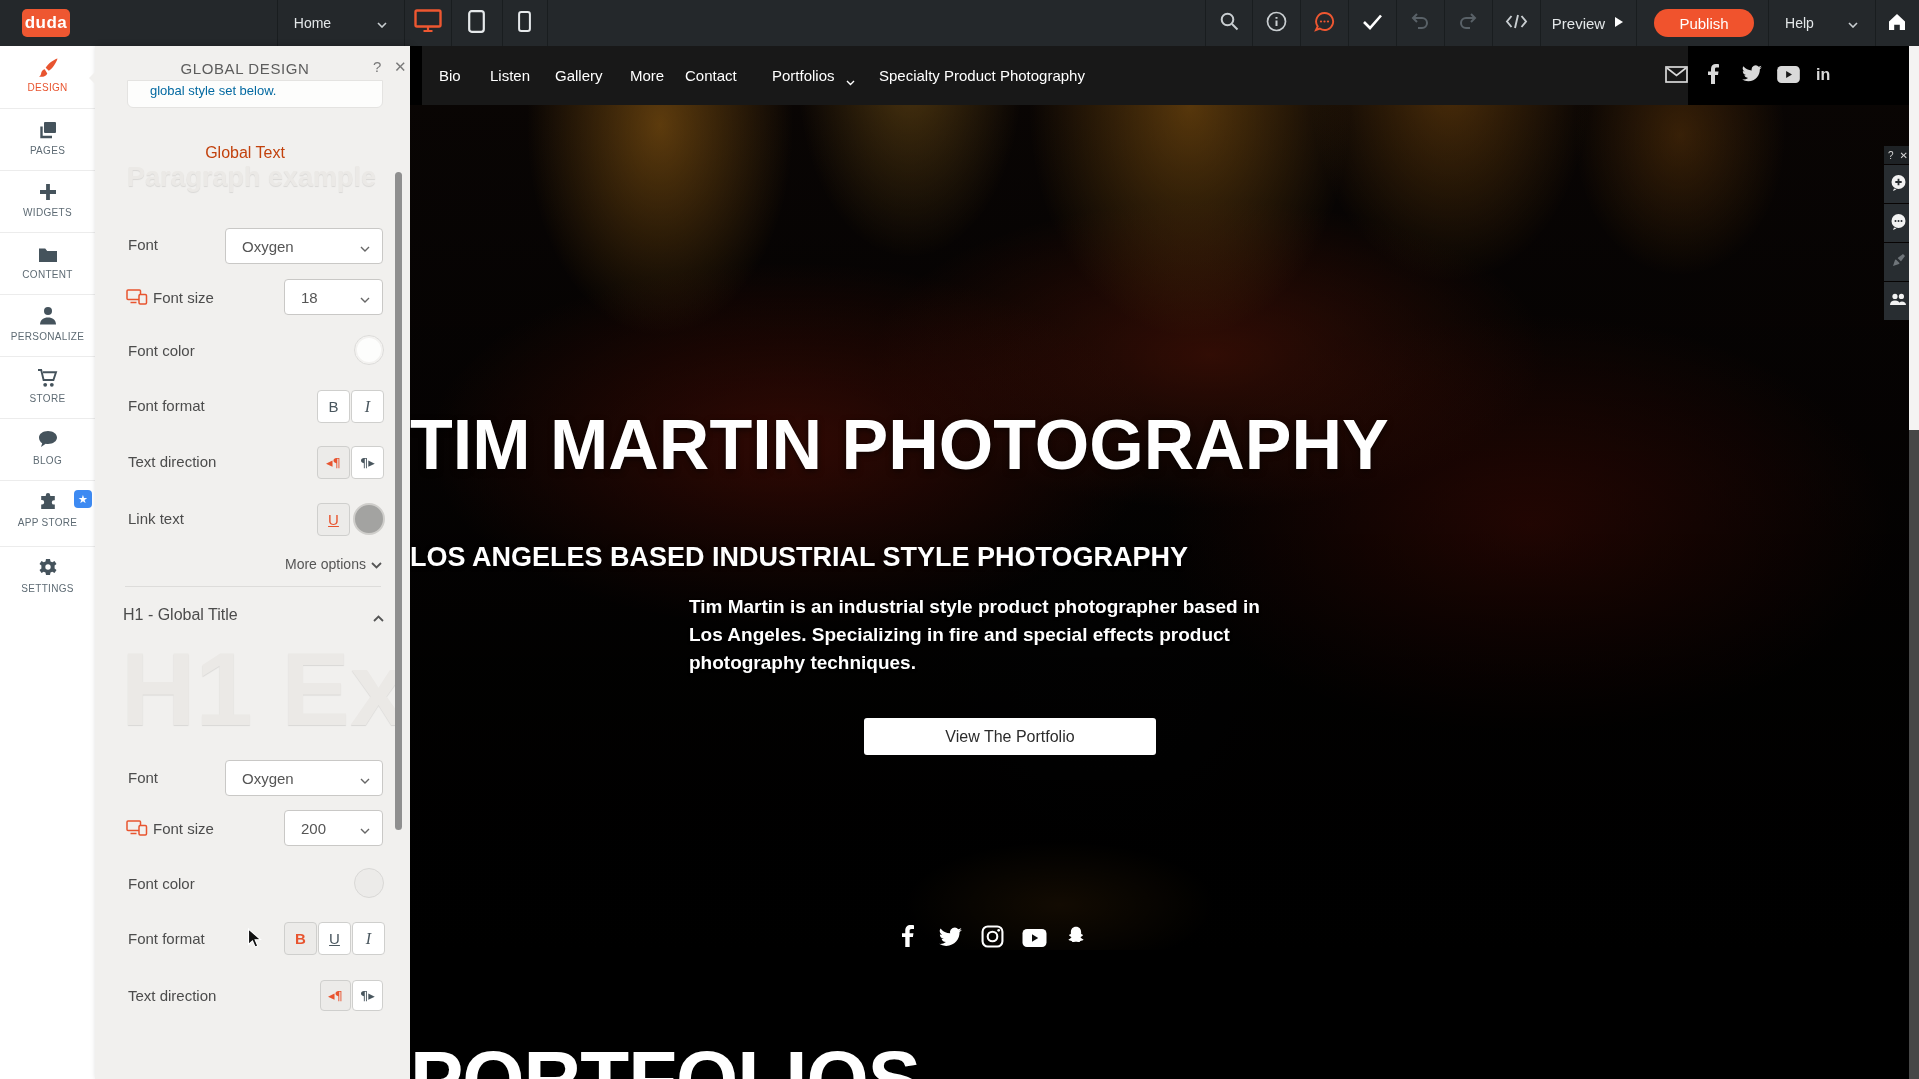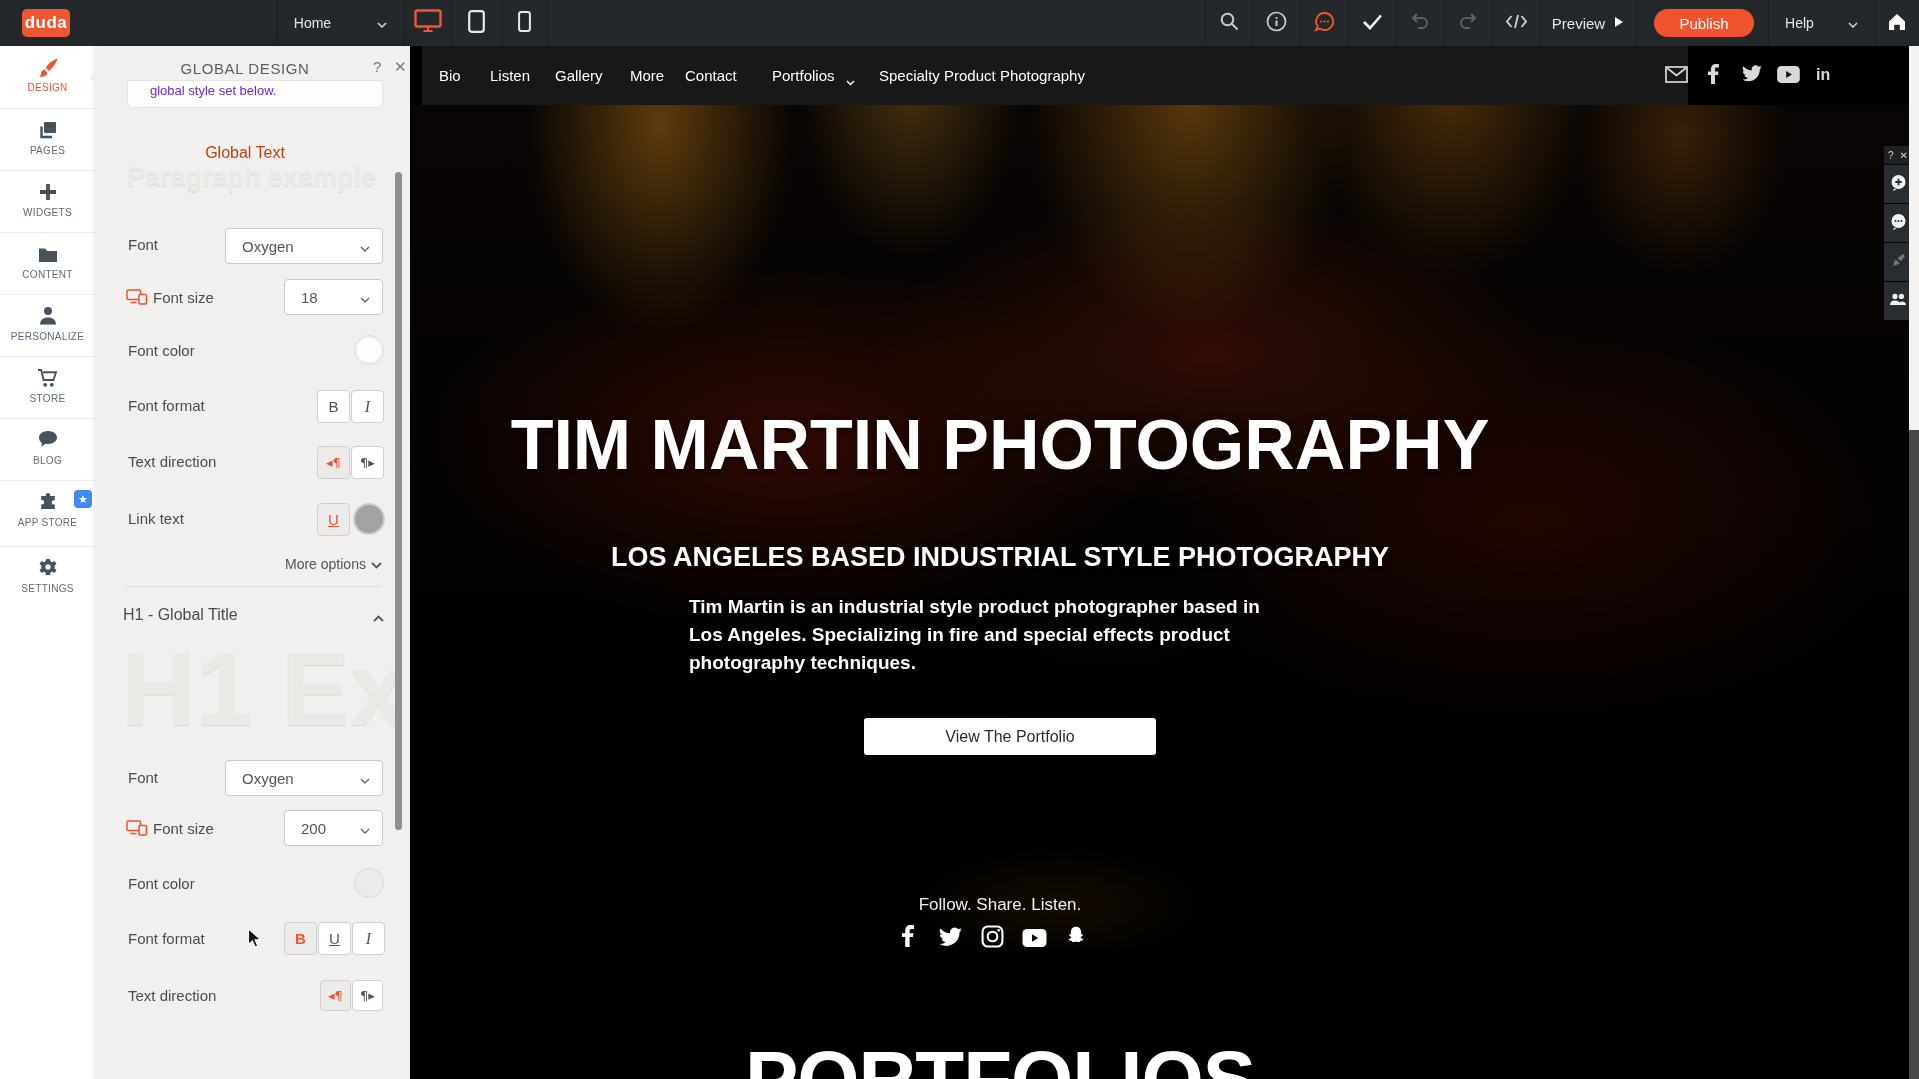--- a/index.html
+++ b/index.html
@@ -21,21 +21,21 @@
   .sb-item .lbl{display:block;font-size:10px;color:#5e6b74;letter-spacing:.3px;margin-top:3px;}
   .sb-item .ic{display:block;margin:11px auto 0;height:22px;}
   .sb-item.active{color:#e8542f;}
   .sb-item.active .lbl{color:#e8542f;}
   
   .panel{position:absolute;left:95px;top:46px;width:315px;height:1033px;background:#f1f0ee;box-shadow:2px 0 6px rgba(0,0,0,.25);}
   .notch{position:absolute;left:-14px;top:24px;border:8px solid transparent;border-right-color:#f1f0ee;}
   .p-title{position:absolute;left:0;top:14px;width:300px;text-align:center;font-size:15px;color:#5d5d5d;letter-spacing:.6px;}
   .p-x{position:absolute;top:12px;font-size:15px;color:#7a7a7a;cursor:pointer;}
   .note{position:absolute;left:32px;top:34px;width:254px;height:26px;background:#fdfdfc;border:1px solid #e4e3e1;border-radius:0 0 6px 6px;overflow:hidden;}
-  .note span{display:block;margin:2px 0 0 22px;font-size:13px;color:#6d28d9;}
+  .note span{display:block;margin:2px 0 0 22px;font-size:13px;color:#0369a1;}
   .p-head{position:absolute;left:0;width:300px;text-align:center;font-size:16px;color:#c2410c;}
   .ghost{color:#ebe9e6;text-shadow:0 1px 1px rgba(0,0,0,.10);font-weight:bold;}
   .p-lbl{position:absolute;left:33px;font-size:15px;color:#4c4c4c;}
   .dd{position:absolute;background:#fff;border:1px solid #c9c8c6;border-radius:4px;font-size:15px;color:#555;display:flex;align-items:center;cursor:pointer;}
   .dd .v{margin-left:16px;flex:1;}
   .dd .ch{margin-right:12px;color:#666;}
   .swatch{position:absolute;width:28px;height:28px;border-radius:50%;cursor:pointer;}
   .fmt{position:absolute;width:31px;height:31px;background:#fff;border:1px solid #cfcfcd;border-radius:4px;display:flex;align-items:center;justify-content:center;font-size:15px;color:#49565e;cursor:pointer;}
   .fmt.on{background:#ecebe9;color:#e8542f;}
   .fmt .u{text-decoration:underline;}
@@ -56,21 +56,21 @@
       radial-gradient(160px 260px at 500px -30px, rgba(240,170,45,.40), rgba(0,0,0,0) 70%),
       radial-gradient(230px 330px at 780px 0px, rgba(236,150,28,.50), rgba(0,0,0,0) 70%),
       radial-gradient(200px 280px at 1040px -20px, rgba(230,140,25,.42), rgba(0,0,0,0) 70%),
       radial-gradient(150px 200px at 1270px 30px, rgba(225,130,22,.32), rgba(0,0,0,0) 70%),
       radial-gradient(520px 260px at 380px 340px, rgba(140,24,8,.58), rgba(0,0,0,0) 70%),
       radial-gradient(480px 220px at 800px 250px, rgba(170,40,12,.45), rgba(0,0,0,0) 70%),
       radial-gradient(520px 300px at 1120px 420px, rgba(118,18,6,.52), rgba(0,0,0,0) 70%),
       radial-gradient(260px 260px at 700px 560px, rgba(5,5,5,.85), rgba(0,0,0,0) 70%),
       radial-gradient(220px 90px at 650px 800px, rgba(200,120,20,.5), rgba(0,0,0,0) 70%),
       linear-gradient(#0d0705,#000);}
-  .ctr{position:absolute;left:0;width:1180px;text-align:center;color:#fff;}
+  .ctr{position:absolute;left:0;width:1180px;text-align:left;color:#fff;}
   .hero-title{top:300px;font-size:70px;font-weight:bold;letter-spacing:0;text-shadow:0 2px 6px rgba(0,0,0,.6);white-space:nowrap;}
   .hero-sub{top:437px;font-size:27px;font-weight:bold;text-shadow:0 1px 4px rgba(0,0,0,.6);white-space:nowrap;}
   .hero-body{position:absolute;left:279px;top:488px;width:575px;font-size:19px;font-weight:bold;color:#fff;line-height:28px;text-align:left;text-shadow:0 1px 3px rgba(0,0,0,.7);}
   .cta{position:absolute;left:454px;top:613px;width:292px;height:37px;background:#fff;border-radius:3px;color:#2c2c2c;font-size:16px;display:flex;align-items:center;justify-content:center;cursor:pointer;}
   .caption{top:790px;font-size:17px;color:#f0f0f0;}
   .hsoc{position:absolute;top:820px;color:#fff;cursor:pointer;}
   .blacksec{position:absolute;left:0;top:904px;width:1499px;height:129px;background:#000;}
   .port{top:84px;font-size:80px;font-weight:bold;letter-spacing:-1px;white-space:nowrap;}
   
   .ft{position:absolute;left:1884px;top:146px;width:28px;}
@@ -407,21 +407,20 @@
             <path d="M9.5 5.2l6.2 3.8-6.2 3.8z" fill="#181818"></path>
           </svg></span>
       <span class="soc" style="left:1394px;top:20px;font-weight:bold;font-size:16px">in</span>
     </div>
 
     <div class="hero">
       <div class="ctr hero-title">TIM MARTIN PHOTOGRAPHY</div>
       <div class="ctr hero-sub">LOS ANGELES BASED INDUSTRIAL STYLE PHOTOGRAPHY</div>
       <div class="hero-body">Tim Martin is an industrial style product photographer based in Los Angeles. Specializing in fire and special effects product photography techniques.</div>
       <div class="cta">View The Portfolio</div>
-      <div class="ctr caption">Follow. Share. Listen.</div>
 
       <span class="hsoc" style="left:492px"><svg width="12" height="22" viewBox="0 0 11 20">
             <path d="M7 20v-9h3l.5-3.5H7V5.2c0-1 .3-1.7 1.8-1.7H11V.2C10.6.1 9.3 0 7.9 0 4.9 0 3 1.8 3 5v2.5H0V11h3v9z" fill="currentColor"></path>
           </svg></span>
       <span class="hsoc" style="left:528px;top:822px"><svg width="25" height="21" viewBox="0 0 24 20">
             <path d="M23 2.6c-.8.4-1.7.7-2.6.8a4.6 4.6 0 0 0 2-2.5c-.9.5-1.9.9-2.9 1.1A4.5 4.5 0 0 0 11.7 6 12.8 12.8 0 0 1 2.4 1.3a4.5 4.5 0 0 0 1.4 6 4.4 4.4 0 0 1-2-.5v0a4.5 4.5 0 0 0 3.6 4.4 4.6 4.6 0 0 1-2 .1A4.5 4.5 0 0 0 7.6 14.4 9 9 0 0 1 1 16.1a12.7 12.7 0 0 0 6.9 2c8.3 0 12.8-6.9 12.8-12.8v-.6A9 9 0 0 0 23 2.6z" fill="currentColor"></path>
           </svg></span>
       <span class="hsoc" style="left:571px"><svg width="23" height="23" viewBox="0 0 22 22">
             <rect x="1.5" y="1.5" width="19" height="19" rx="5" fill="none" stroke="currentColor" stroke-width="2"></rect>
             <circle cx="11" cy="11" r="4.6" fill="none" stroke="currentColor" stroke-width="2"></circle>

